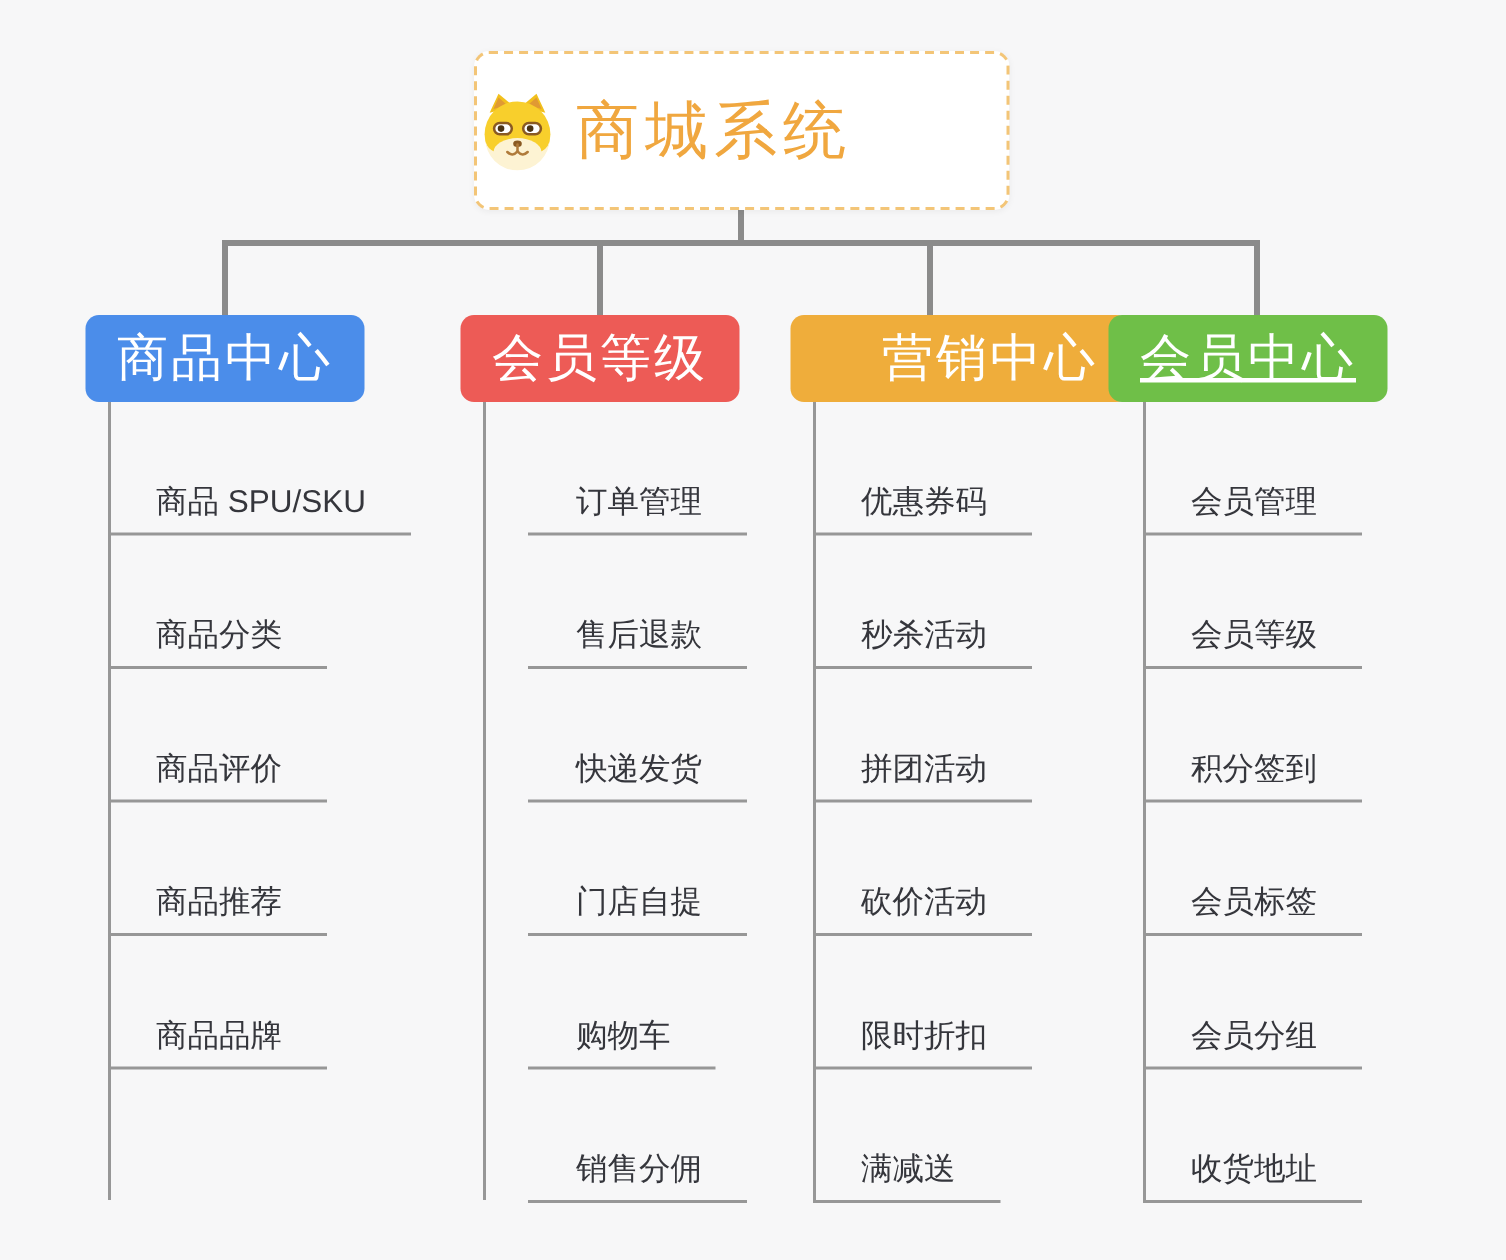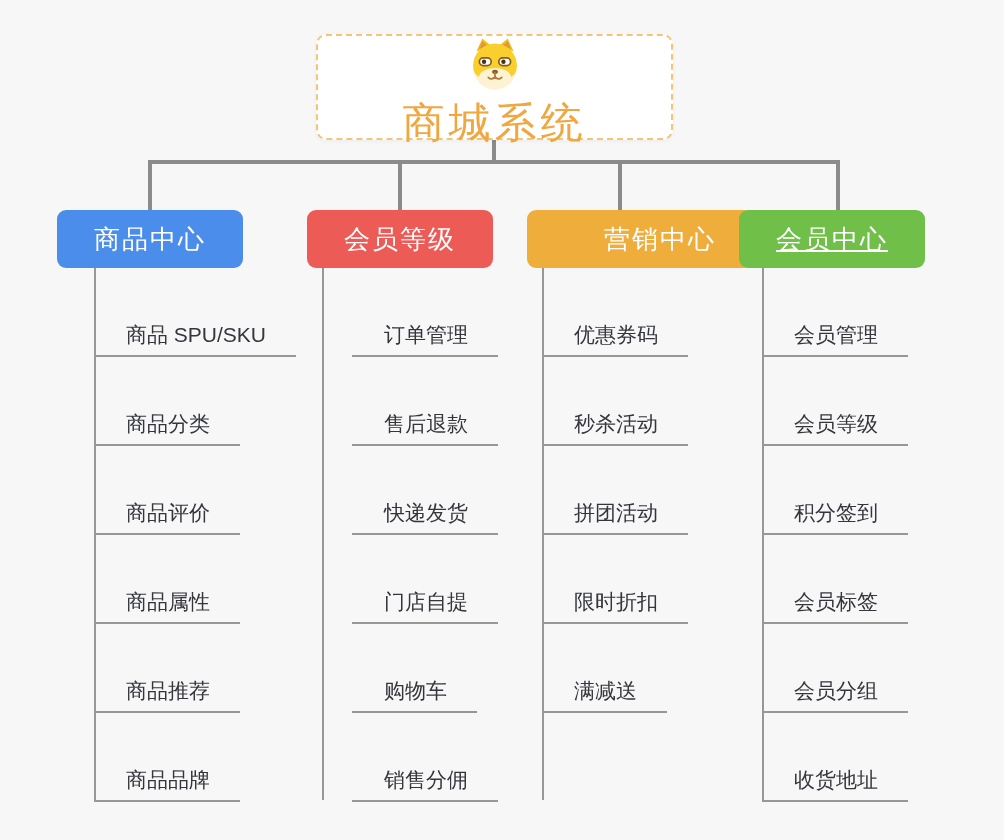--- a/index.html
+++ b/index.html
@@ -25,21 +25,20 @@
     background: #ffffff;
     border: 2px dashed #f3c577;
     border-radius: 10px;
     box-sizing: border-box;
     box-shadow: 0 1px 4px rgba(0,0,0,0.05);
     display: flex;
     align-items: center;
     justify-content: flex-start;
     gap: 12px;
     cursor: pointer;
-    flex-direction: column;
   }
   .root-title {
     font-size: 42px;
     letter-spacing: 4px;
     color: #f0a73f;
     line-height: 1;
     white-space: nowrap;
   }
   .dog-icon { width: 54px; height: 54px; flex: 0 0 auto; }
   
@@ -51,39 +50,39 @@
   .drop-2 { left: 398px; }
   .drop-3 { left: 618px; }
   .drop-4 { left: 836px; }
   
   .branch-node {
     position: absolute;
     top: 210px;
     width: 186px; height: 58px;
     border-radius: 9px;
     color: #ffffff;
-    font-size: 26px;
+    font-size: 34px;
     letter-spacing: 2px;
     display: flex;
     align-items: center;
     justify-content: center;
     cursor: pointer;
     white-space: nowrap;
   }
   .branch-1 { left: 57px; }
   .branch-2 { left: 307px; }
   .branch-3 { left: 527px; padding-left: 40px; }
   .branch-4 { left: 739px; text-decoration: underline; }
   
   .column {
     position: absolute;
     top: 268px;
     width: 250px;
   }
-  .col-1 { left: 72px; margin-left: 22px; }
+  .col-1 { left: 72px; }
   .col-2 { left: 322px; padding-left: 30px; }
   .col-3 { left: 542px; }
   .col-4 { left: 762px; }
   .rail {
     position: absolute;
     left: 0; top: 0;
     width: 2px; height: 532px;
     background: #979797;
   }
   .leaf {
@@ -145,23 +144,20 @@
     <div class="leaf">
         <span class="leaf-label">商品 SPU/SKU</span>
       </div>
     <div class="leaf">
         <span class="leaf-label">商品分类</span>
       </div>
     <div class="leaf">
         <span class="leaf-label">商品评价</span>
       </div>
     <div class="leaf">
-        <span class="leaf-label">商品属性</span>
-      </div>
-    <div class="leaf">
         <span class="leaf-label">商品推荐</span>
       </div>
     <div class="leaf">
         <span class="leaf-label">商品品牌</span>
       </div>
   </div>
 
   <div class="column col-2">
     <div class="rail" style="background: rgb(151, 151, 151);"></div>
     <div class="leaf">
@@ -189,20 +185,23 @@
     <div class="leaf">
         <span class="leaf-label">优惠券码</span>
       </div>
     <div class="leaf">
         <span class="leaf-label">秒杀活动</span>
       </div>
     <div class="leaf">
         <span class="leaf-label">拼团活动</span>
       </div>
     <div class="leaf">
+        <span class="leaf-label">砍价活动</span>
+      </div>
+    <div class="leaf">
         <span class="leaf-label">限时折扣</span>
       </div>
     <div class="leaf">
         <span class="leaf-label">满减送</span>
       </div>
   </div>
 
   <div class="column col-4">
     <div class="rail" style="background: rgb(151, 151, 151);"></div>
     <div class="leaf">

